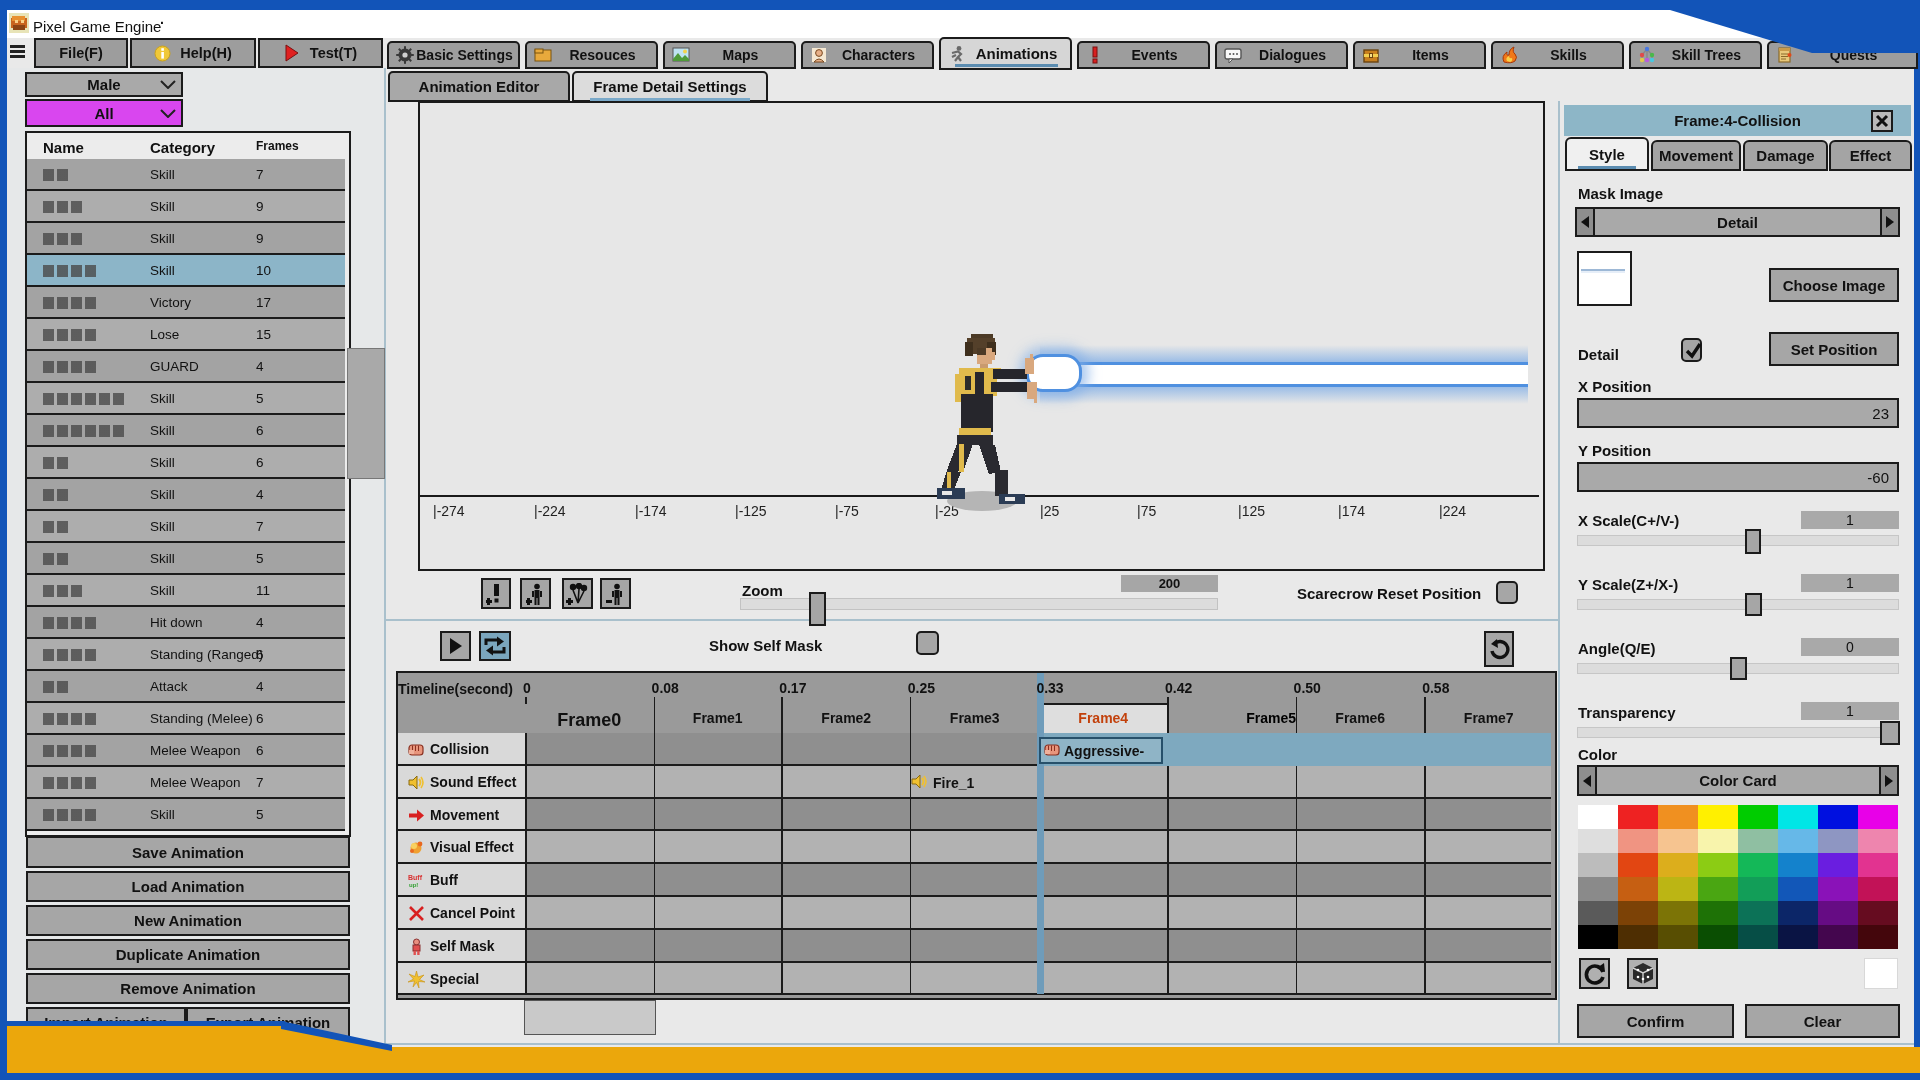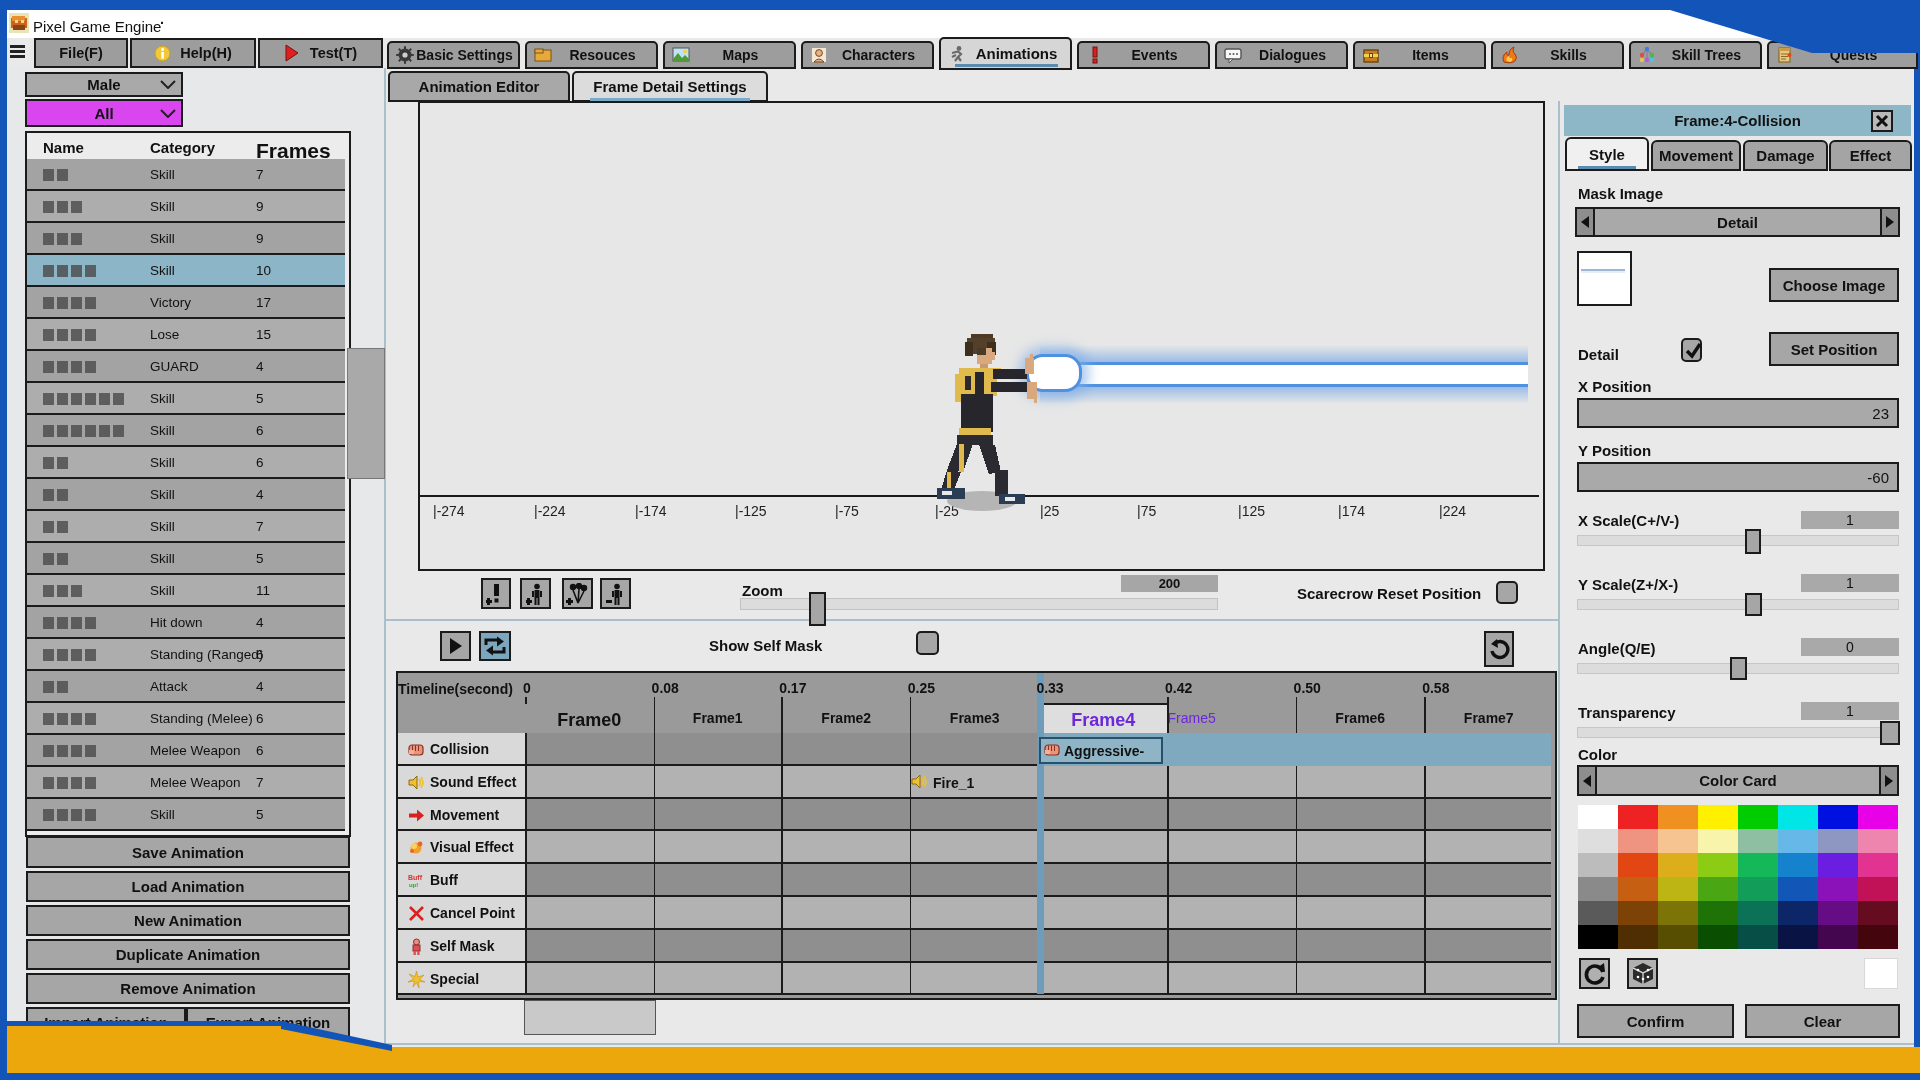--- a/index.html
+++ b/index.html
@@ -163,21 +163,21 @@
 <svg class="abs" style="left:160px;top:80px" width="16" height="9" viewBox="0 0 16 9">
       <path d="M1 1 L8 8 L15 1" stroke="#222" stroke-width="2" fill="none"></path>
     </svg>
 <div class="btn" style="left:25px;top:99px;width:158px;height:28px;background:#d946ef;font-size:15px;">All</div>
 <svg class="abs" style="left:160px;top:109px" width="16" height="9" viewBox="0 0 16 9">
       <path d="M1 1 L8 8 L15 1" stroke="#222" stroke-width="2" fill="none"></path>
     </svg>
 <div class="abs" style="left:25px;top:131px;width:322px;height:702px;background:#ececec;border:2px solid #1b1b1b;"></div>
 <div class="lbl" style="left:43px;top:139px;font-size:15px;font-weight:700;color:#111;">Name</div>
 <div class="lbl" style="left:150px;top:139px;font-size:15px;font-weight:700;color:#111;">Category</div>
-<div class="lbl" style="left:256px;top:139px;font-size:21px;font-weight:700;color:#111;">Frames</div>
+<div class="lbl" style="left:256px;top:139px;font-size:12px;font-weight:700;color:#111;">Frames</div>
 <div class="abs" style="left:27px;top:159px;width:318px;height:32px;background:#a3a3a3;border-bottom:2px solid #1b1b1b;box-sizing:border-box;"></div>
 <div class="blob" style="left:43px;top:169px;width:25px;"></div>
 <div class="lbl" style="left:150px;top:167px;font-size:13.5px;font-weight:400;color:#111;">Skill</div>
 <div class="lbl" style="left:256px;top:167px;font-size:13.5px;font-weight:400;color:#111;">7</div>
 <div class="abs" style="left:27px;top:191px;width:318px;height:32px;background:#adadad;border-bottom:2px solid #1b1b1b;box-sizing:border-box;"></div>
 <div class="blob" style="left:43px;top:201px;width:39px;"></div>
 <div class="lbl" style="left:150px;top:199px;font-size:13.5px;font-weight:400;color:#111;">Skill</div>
 <div class="lbl" style="left:256px;top:199px;font-size:13.5px;font-weight:400;color:#111;">9</div>
 <div class="abs" style="left:27px;top:223px;width:318px;height:32px;background:#a3a3a3;border-bottom:2px solid #1b1b1b;box-sizing:border-box;"></div>
 <div class="blob" style="left:43px;top:233px;width:39px;"></div>
@@ -403,22 +403,22 @@
 <div class="abs" style="left:1167px;top:697px;width:1.5px;height:7px;background:#1b1b1b;"></div>
 <div class="lbl" style="left:1293.6px;top:680px;font-size:14px;font-weight:700;color:#111;z-index:6;">0.50</div>
 <div class="abs" style="left:1295.6px;top:697px;width:1.5px;height:7px;background:#1b1b1b;"></div>
 <div class="lbl" style="left:1422.2px;top:680px;font-size:14px;font-weight:700;color:#111;z-index:6;">0.58</div>
 <div class="abs" style="left:1424.2px;top:697px;width:1.5px;height:7px;background:#1b1b1b;"></div>
 <div class="abs" style="left:1039px;top:703px;width:126px;height:30px;background:#dedede;border:2px solid #1b1b1b;"></div>
 <div class="lbl" style="left:525px;top:710px;width:128.5px;text-align:center;font-size:18px;font-weight:700;color:#111;">Frame0</div>
 <div class="lbl" style="left:653.5px;top:710px;width:128.5px;text-align:center;font-size:14px;font-weight:700;color:#111;">Frame1</div>
 <div class="lbl" style="left:782px;top:710px;width:128.5px;text-align:center;font-size:14px;font-weight:700;color:#111;">Frame2</div>
 <div class="lbl" style="left:910.5px;top:710px;width:128.5px;text-align:center;font-size:14px;font-weight:700;color:#111;">Frame3</div>
-<div class="lbl" style="left:1039px;top:710px;width:128.5px;text-align:center;font-size:18px;font-weight:700;color:#6d28d9;">Frame4</div>
-<div class="lbl" style="left:1167.5px;top:710px;width:128.5px;text-align:left;font-size:14px;font-weight:400;color:#6d28d9;">Frame5</div>
+<div class="lbl" style="left:1039px;top:710px;width:128.5px;text-align:center;font-size:14px;font-weight:700;color:#c2410c;">Frame4</div>
+<div class="lbl" style="left:1167.5px;top:710px;width:128.5px;text-align:right;font-size:14px;font-weight:700;color:#000000;">Frame5</div>
 <div class="lbl" style="left:1296px;top:710px;width:128.5px;text-align:center;font-size:14px;font-weight:700;color:#111;">Frame6</div>
 <div class="lbl" style="left:1424.5px;top:710px;width:128.5px;text-align:center;font-size:14px;font-weight:700;color:#111;">Frame7</div>
 <div class="abs" style="left:398px;top:733px;width:127px;height:32.8px;background:#d9d9d9;border-bottom:2px solid #1b1b1b;box-sizing:border-box;"></div>
 <svg class="abs" style="left:408px;top:741px" width="17" height="17" viewBox="0 0 17 17">
       <rect x="1" y="4" width="14" height="10" rx="3" fill="#e8957c" stroke="#8a3020" stroke-width="1.2"></rect>
       <path d="M4.5 4.5 V10 M7.5 4.5 V10 M10.5 4.5 V10" stroke="#8a3020" stroke-width="1"></path>
       <rect x="1" y="9" width="5" height="4" fill="#f0b09a"></rect>
     </svg>
     <div class="lbl" style="left:430px;top:741px;font-size:14px;font-weight:700;color:#111;">Collision</div>
 <div class="abs" style="left:525px;top:733px;width:1026px;height:32.8px;background:#8f8f8f;border-bottom:2px solid #1b1b1b;box-sizing:border-box;"></div>

